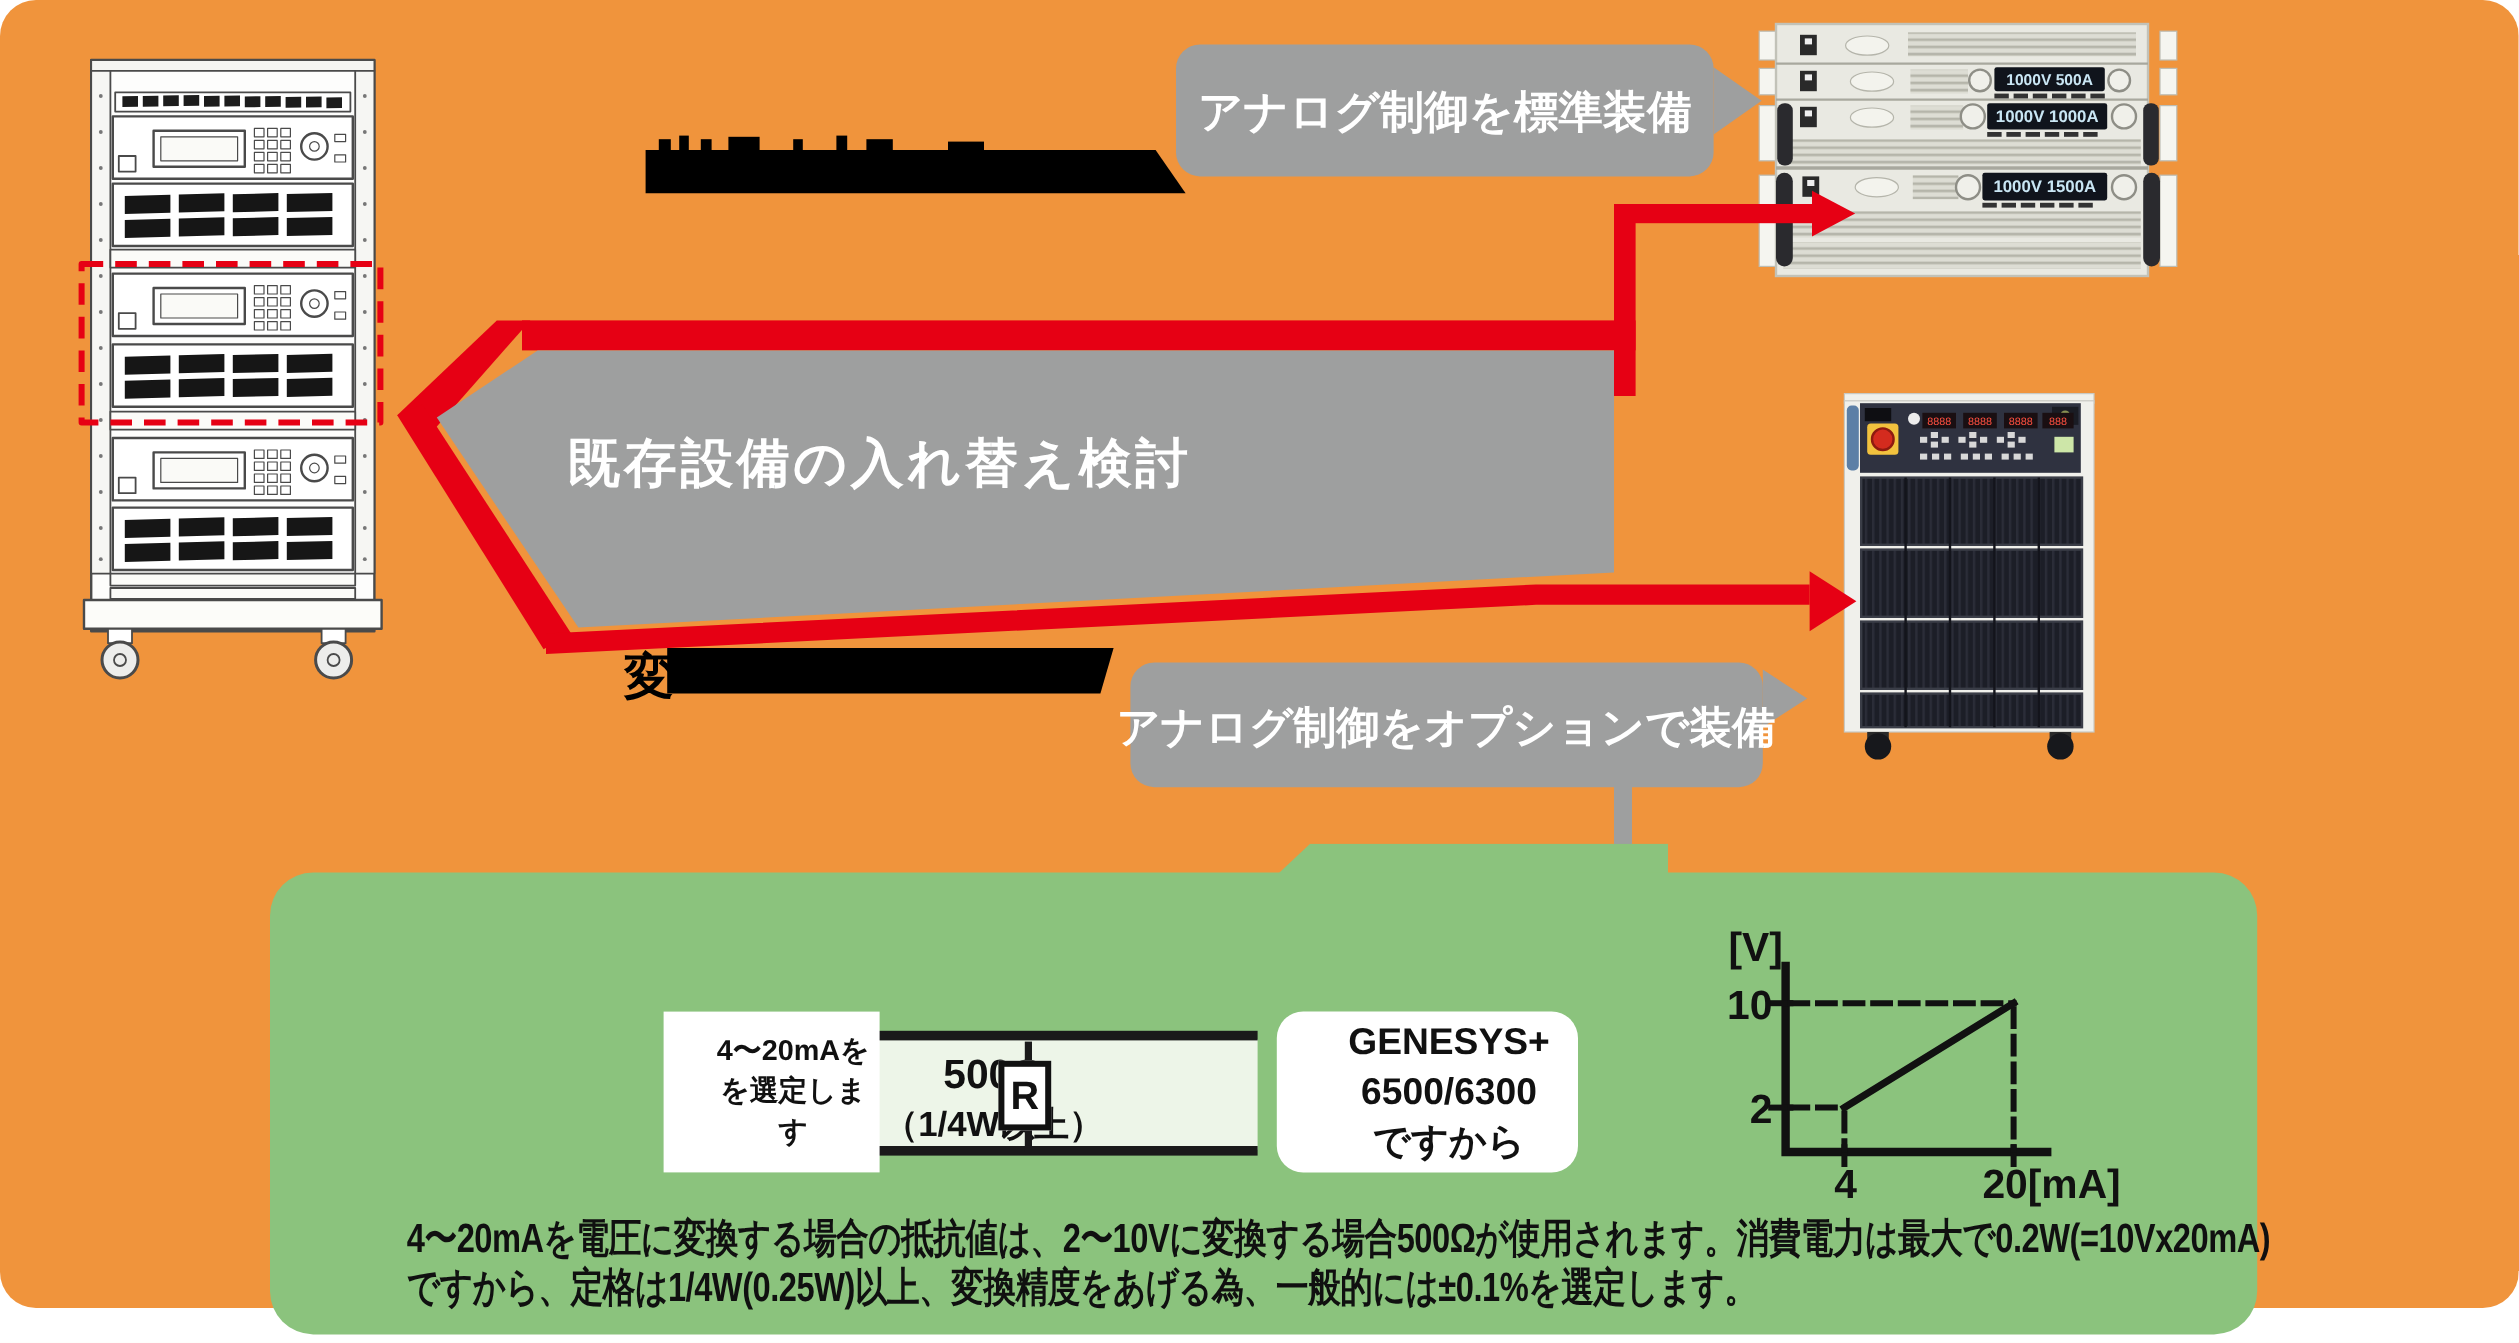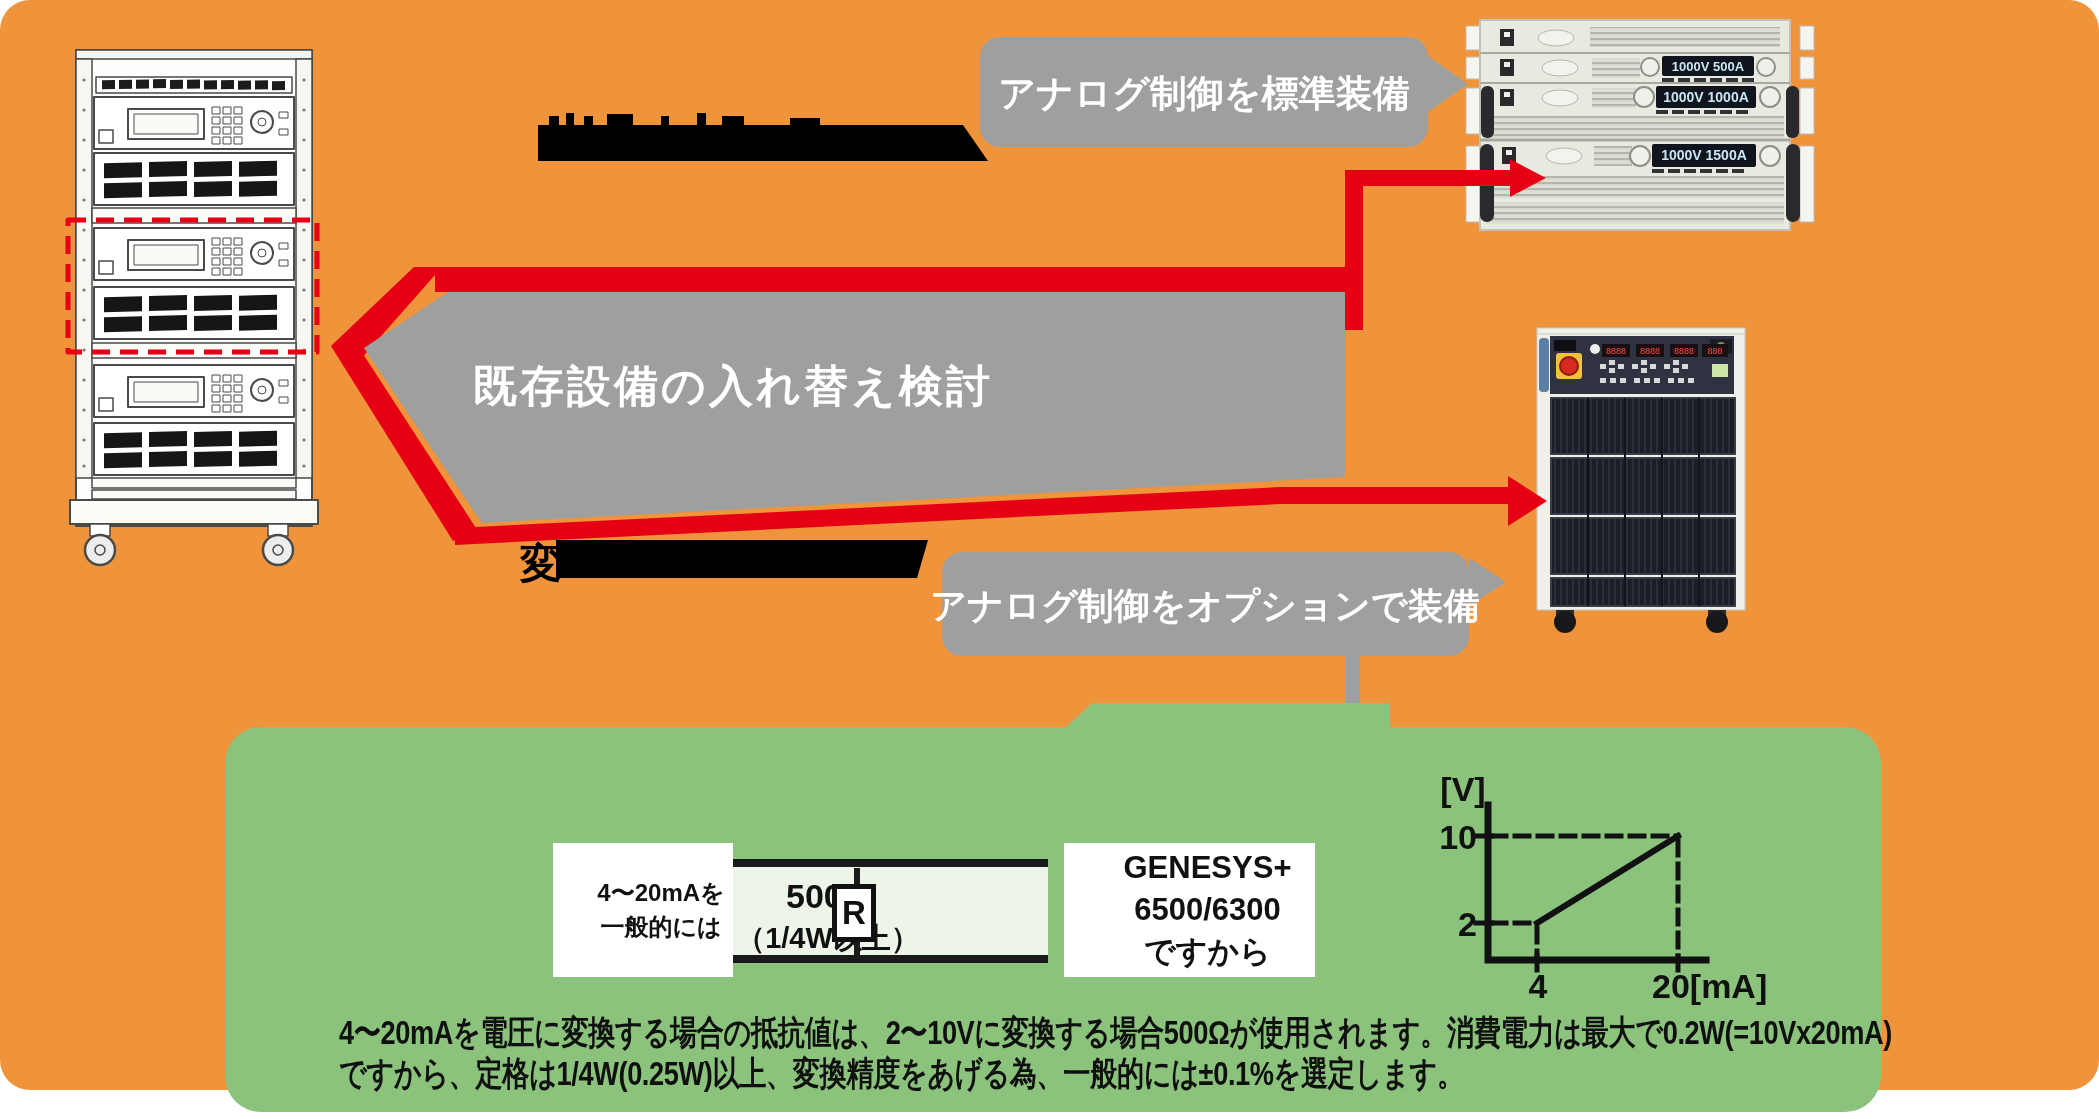--- a/index.html
+++ b/index.html
@@ -9,21 +9,21 @@
   .green-panel{position:absolute;left:225px;top:727px;width:1656px;height:385px;background:#8BC37D;border-radius:36px;}
   .green-tab{position:absolute;left:1062px;top:703px;width:328px;height:28px;background:#8BC37D;
              clip-path:polygon(30px 0,100% 0,100% 100%,0 100%);}
   .connector{position:absolute;left:1345px;top:654px;width:15px;height:52px;background:#9E9F9F;}
   
   .wire{position:absolute;background:#1A1A1A;}
   .lightstrip{position:absolute;left:696px;top:866px;width:352px;height:92px;background:#EDF5E8;}
   .cbox{position:absolute;background:#ffffff;display:flex;flex-direction:column;justify-content:center;
         align-items:center;text-align:center;color:#111;font-weight:bold;padding-left:36px;}
   .box1{left:553px;top:843px;width:144px;height:134px;font-size:24px;line-height:34px;}
-  .box2{left:1064px;top:843px;width:215px;height:134px;font-size:31px;line-height:42px;}
+  .box2{left:1064px;top:843px;width:215px;height:134px;font-size:31px;line-height:42px;border-radius:22px;}
   .rlabel{position:absolute;left:698px;top:874px;width:260px;text-align:center;color:#111;font-weight:bold;}
   .rlabel .v{font-size:34px;line-height:44px;}
   .rlabel .w{font-size:29px;line-height:40px;}
   .rwire{position:absolute;left:854px;top:868px;width:6px;height:92px;background:#1A1A1A;}
   .rbox{position:absolute;left:832px;top:884px;width:44px;height:58px;background:#fff;border:5px solid #111;
         box-sizing:border-box;display:flex;align-items:center;justify-content:center;
         font-size:33px;font-weight:bold;color:#111;}
   .note{position:absolute;left:339px;top:1012px;width:1905px;color:#101010;font-weight:bold;
         font-size:34px;line-height:41px;white-space:nowrap;transform:scaleX(.80);transform-origin:left top;
         letter-spacing:-0.5px;}
@@ -39,21 +39,21 @@
 
   <div class="connector"></div>
   <div class="green-tab"></div>
   <div class="green-panel"></div>
 
   <div class="lightstrip"></div>
   <div class="wire" style="left:696px;top:859px;width:352px;height:8px;"></div>
   <div class="wire" style="left:696px;top:955px;width:352px;height:8px;"></div>
   <div class="cbox box1">
     <div>4〜20mAを</div>
-    <div>一般的には</div>
+    <div>を選定します</div>
   </div>
   <div class="rlabel">
     <div class="v">500Ω</div>
     <div class="w">（1/4W以上）</div>
   </div>
   <div class="rwire"></div>
   <div class="rbox">R</div>
   <div class="cbox box2">
     <div>GENESYS+</div>
     <div>6500/6300</div>

